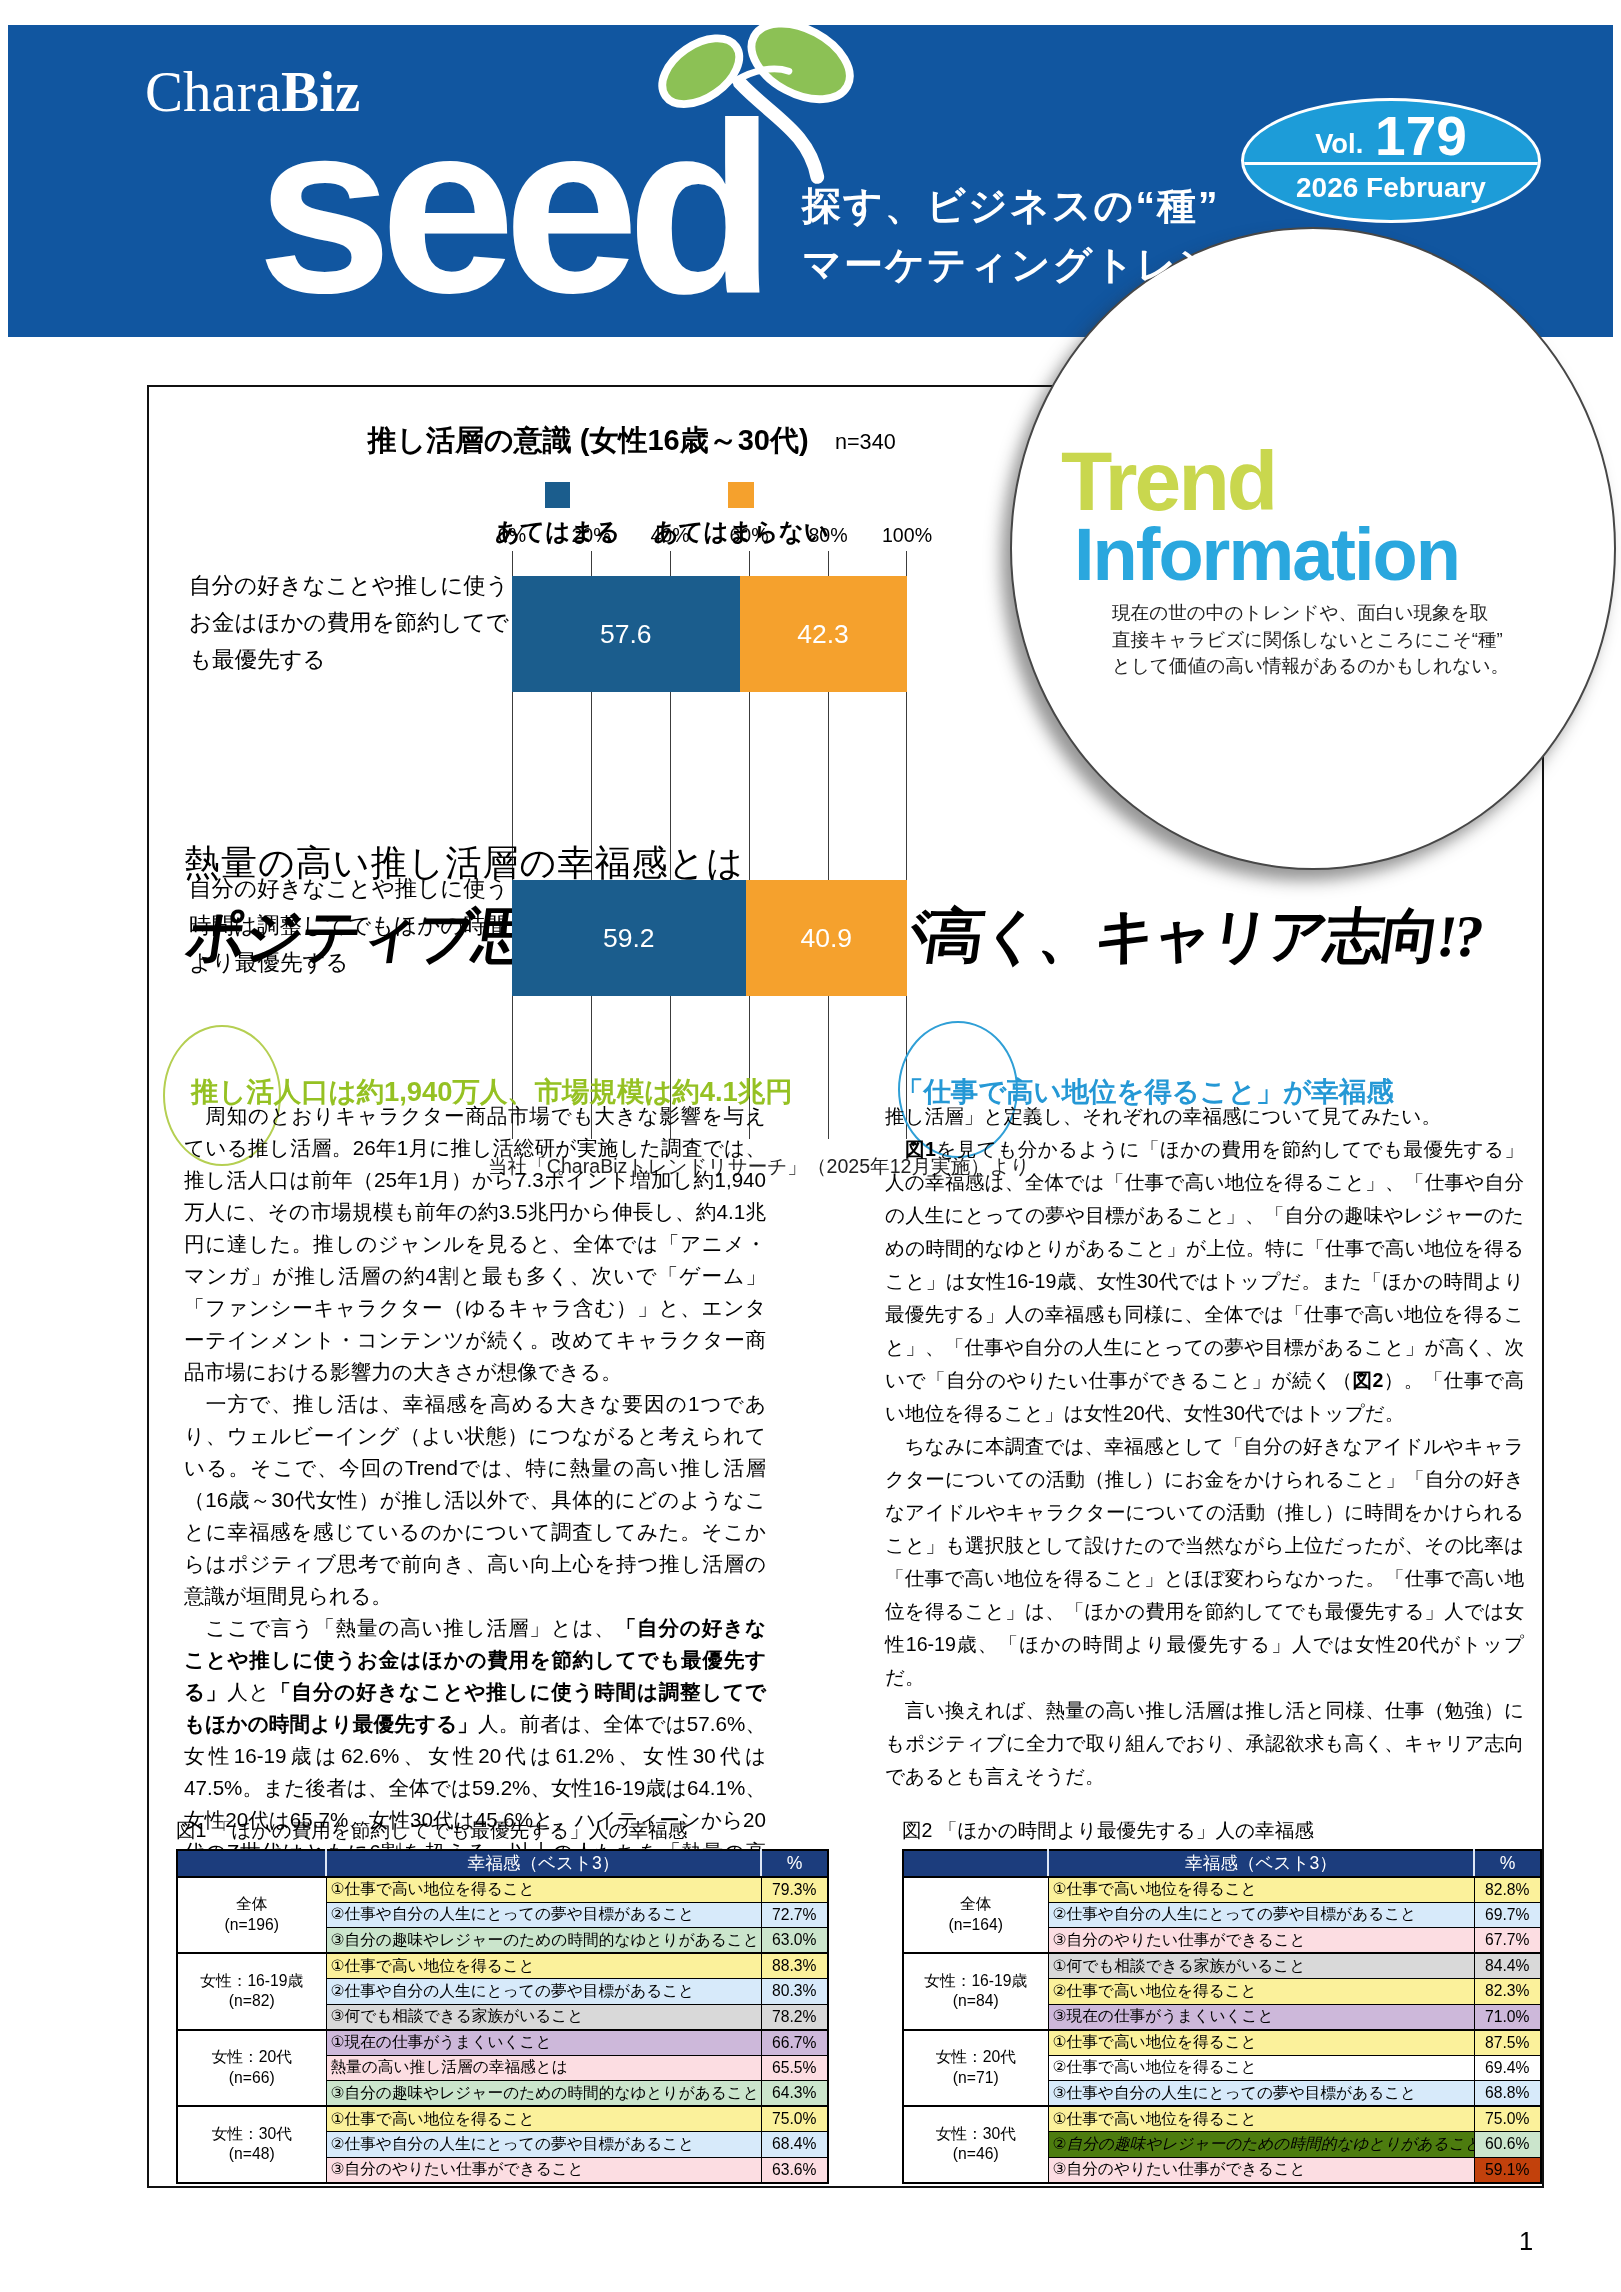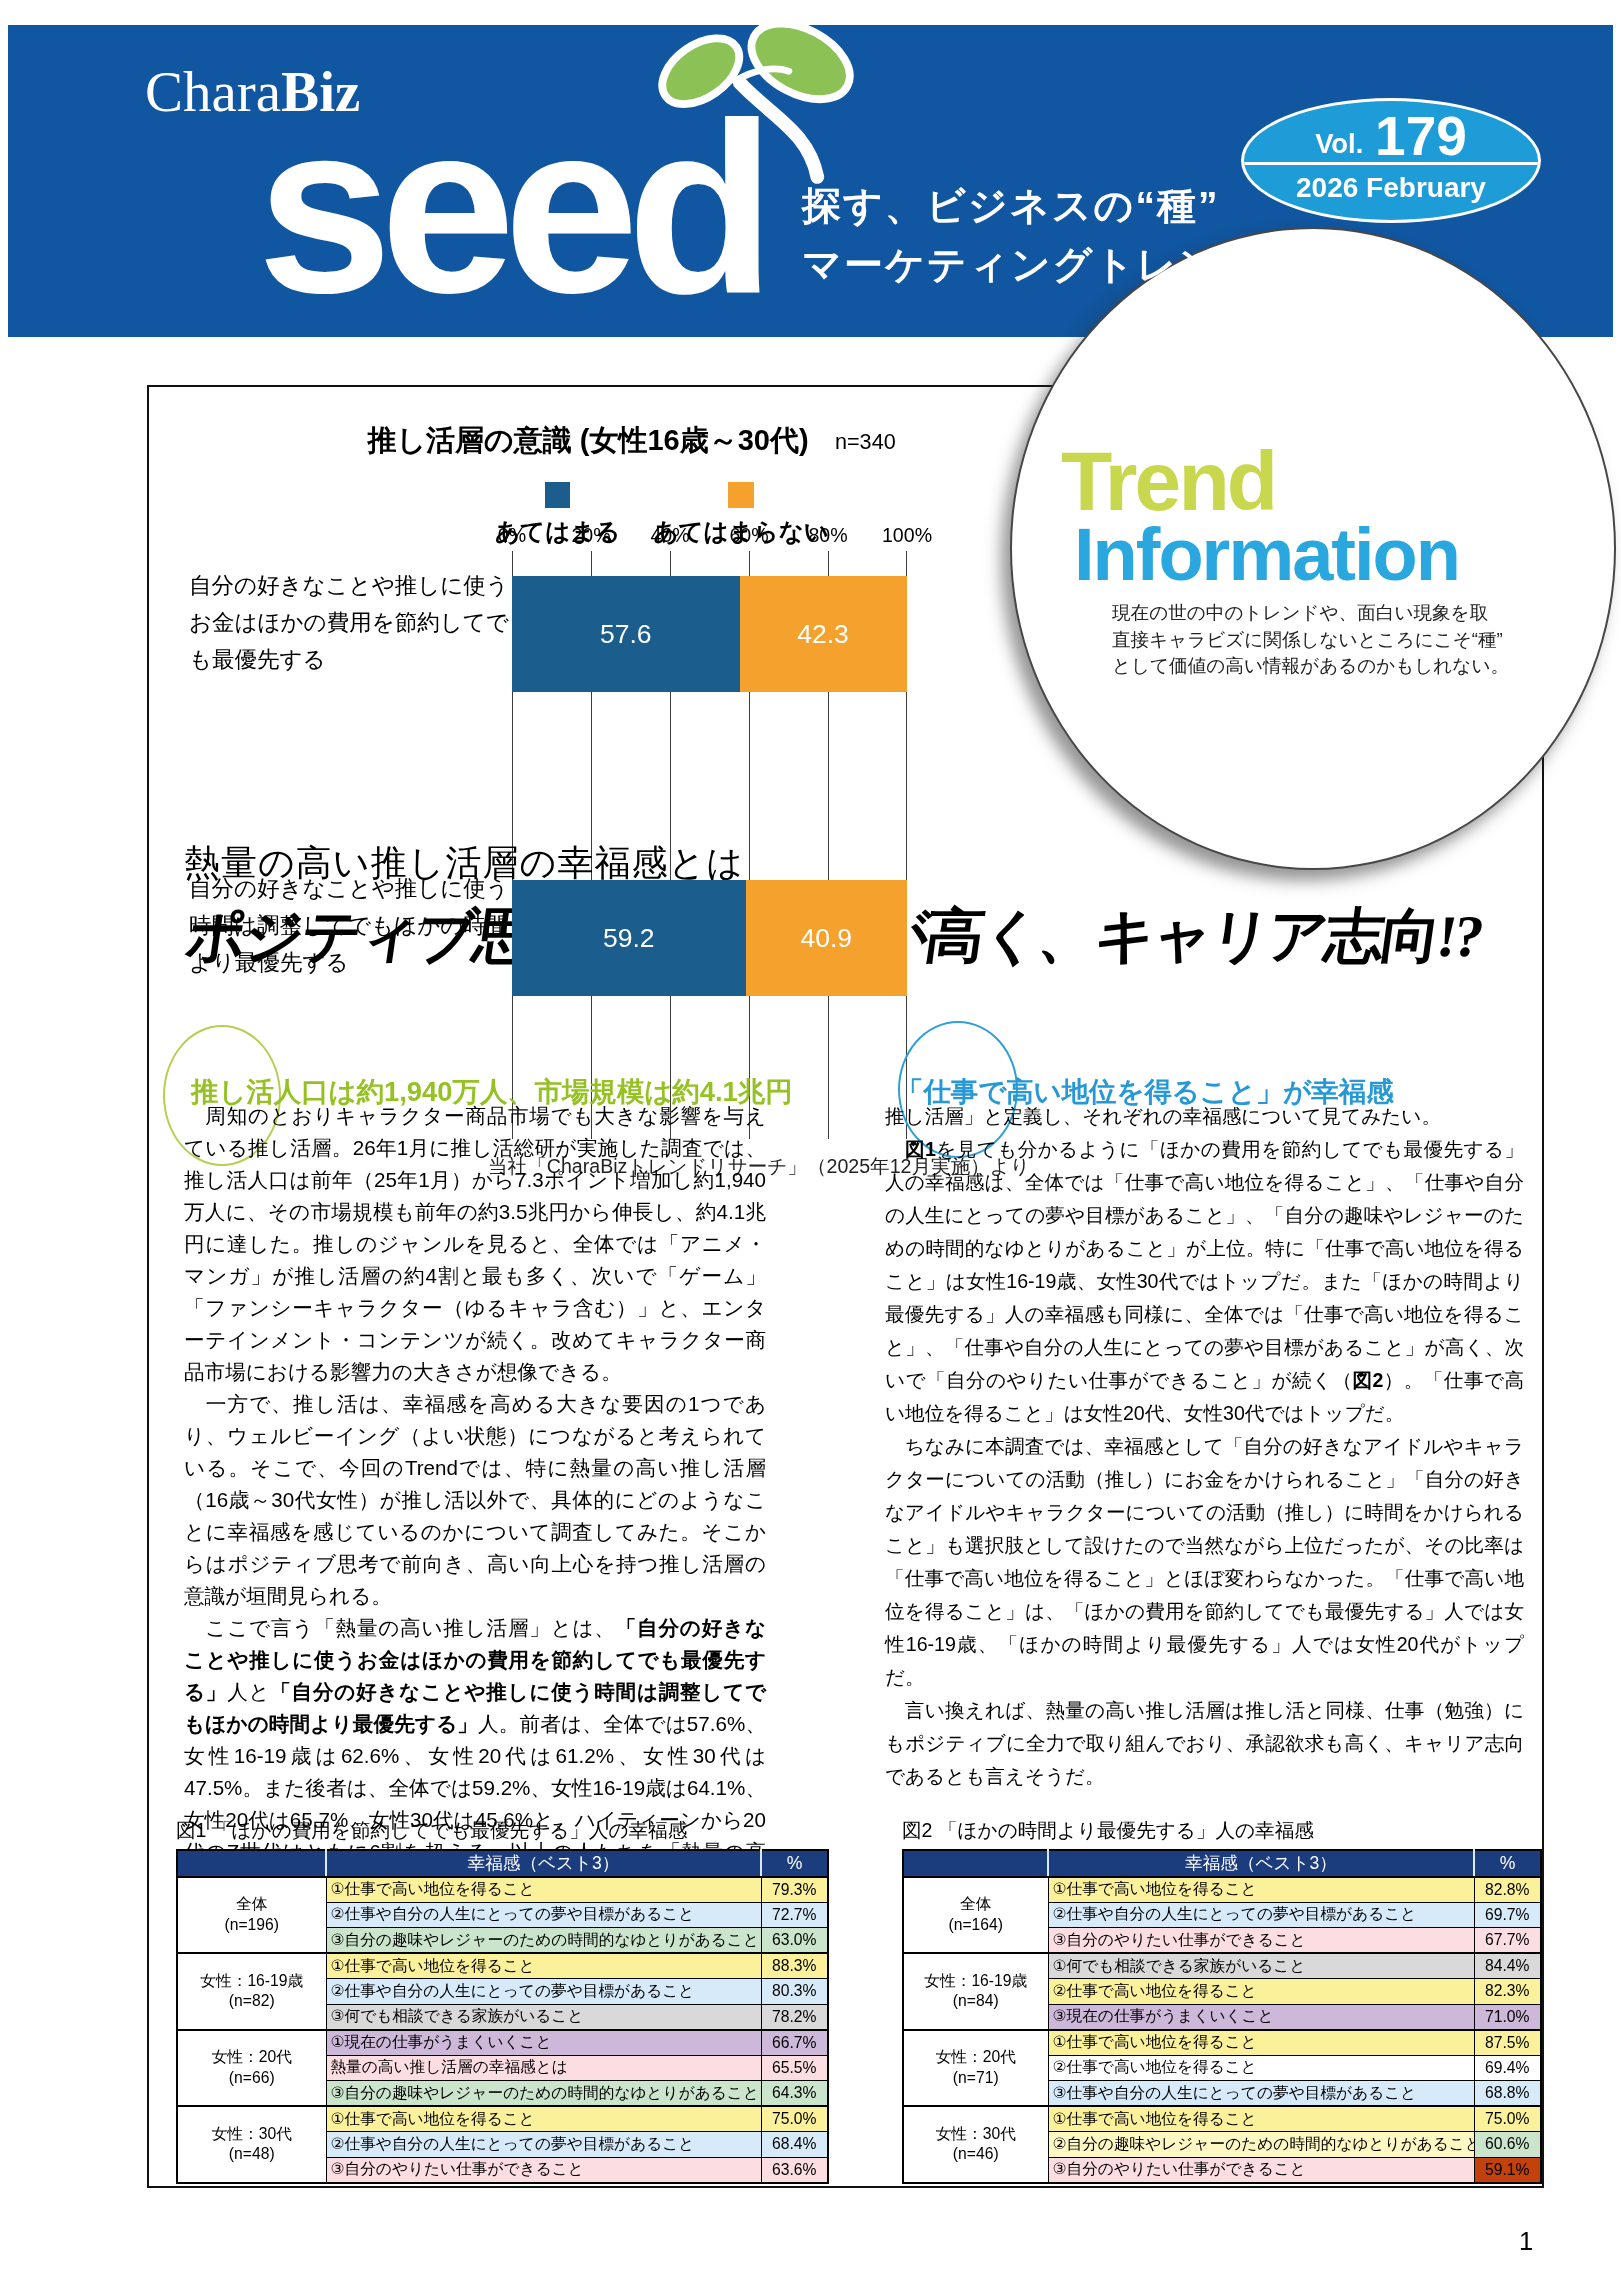--- a/index.html
+++ b/index.html
@@ -341,21 +341,21 @@
     </tr>
     <tr class="g-start">
       <td class="gcell" rowspan="3">
             <div>女性：30代</div>
             <div>(n=46)</div>
           </td>
       <td style="background-color: rgb(251, 241, 155);">①仕事で高い地位を得ること</td>
       <td class="pcell" style="background-color: rgb(251, 241, 155);">75.0%</td>
     </tr>
     <tr>
-      <td style="background-color: #fef9c3;">②自分の趣味やレジャーのための時間的なゆとりがあること</td>
+      <td style="background-color: #4d7c0f; font-style: italic;">②自分の趣味やレジャーのための時間的なゆとりがあること</td>
       <td class="pcell" style="background-color: rgb(203, 229, 204);">60.6%</td>
     </tr>
     <tr>
       <td style="background-color: rgb(252, 221, 226);">③自分のやりたい仕事ができること</td>
       <td class="pcell" style="background-color: #c2410c;">59.1%</td>
     </tr>
   </tbody>
     </table>
 
   <div class="page-number">1</div>

